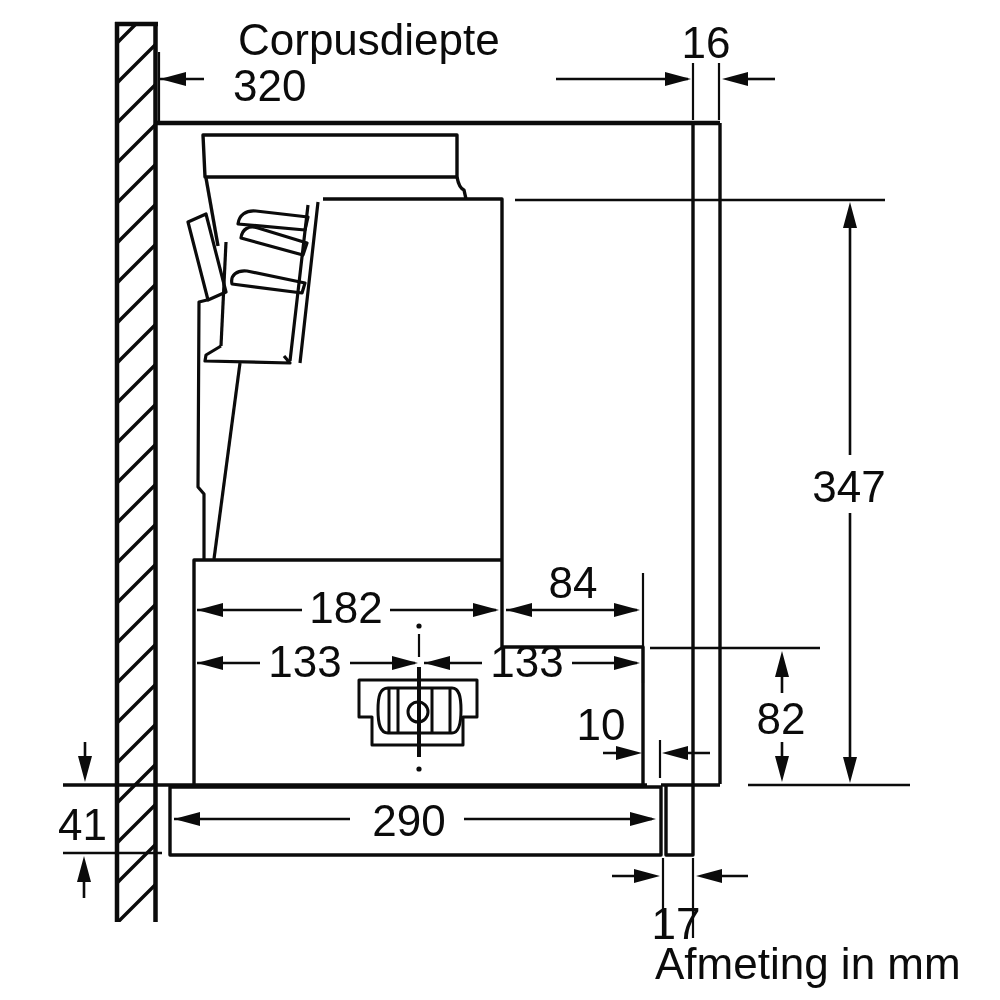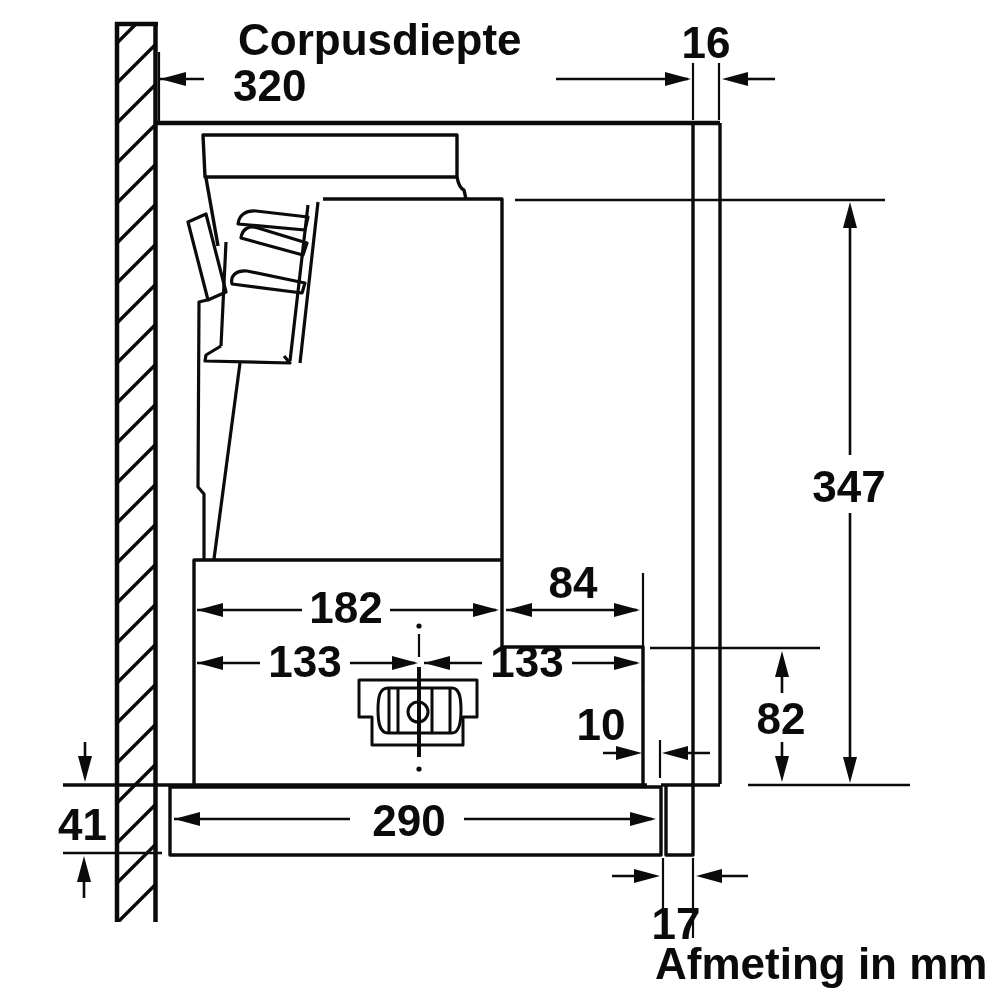--- a/index.html
+++ b/index.html
@@ -1,16 +1,16 @@
 <!DOCTYPE html>
 <html><head>
 <meta charset="utf-8">
 <style>
   html,body{margin:0;padding:0;background:#ffffff;}
-  .stage{position:relative;width:1000px;height:1000px;background:#ffffff;overflow:hidden;font-weight:bold;}
+  .stage{position:relative;width:1000px;height:1000px;background:#ffffff;overflow:hidden;}
   svg{position:absolute;left:0;top:0;}
   text{font-family:"Liberation Sans","DejaVu Sans",sans-serif;font-size:44px;fill:#0b0b0b;}
 </style>
 </head>
 <body>
 
 <div class="stage">
 <svg width="1000" height="1000" viewBox="0 0 1000 1000">
   <defs>
     <pattern id="hatch" width="40" height="40" patternUnits="userSpaceOnUse">

